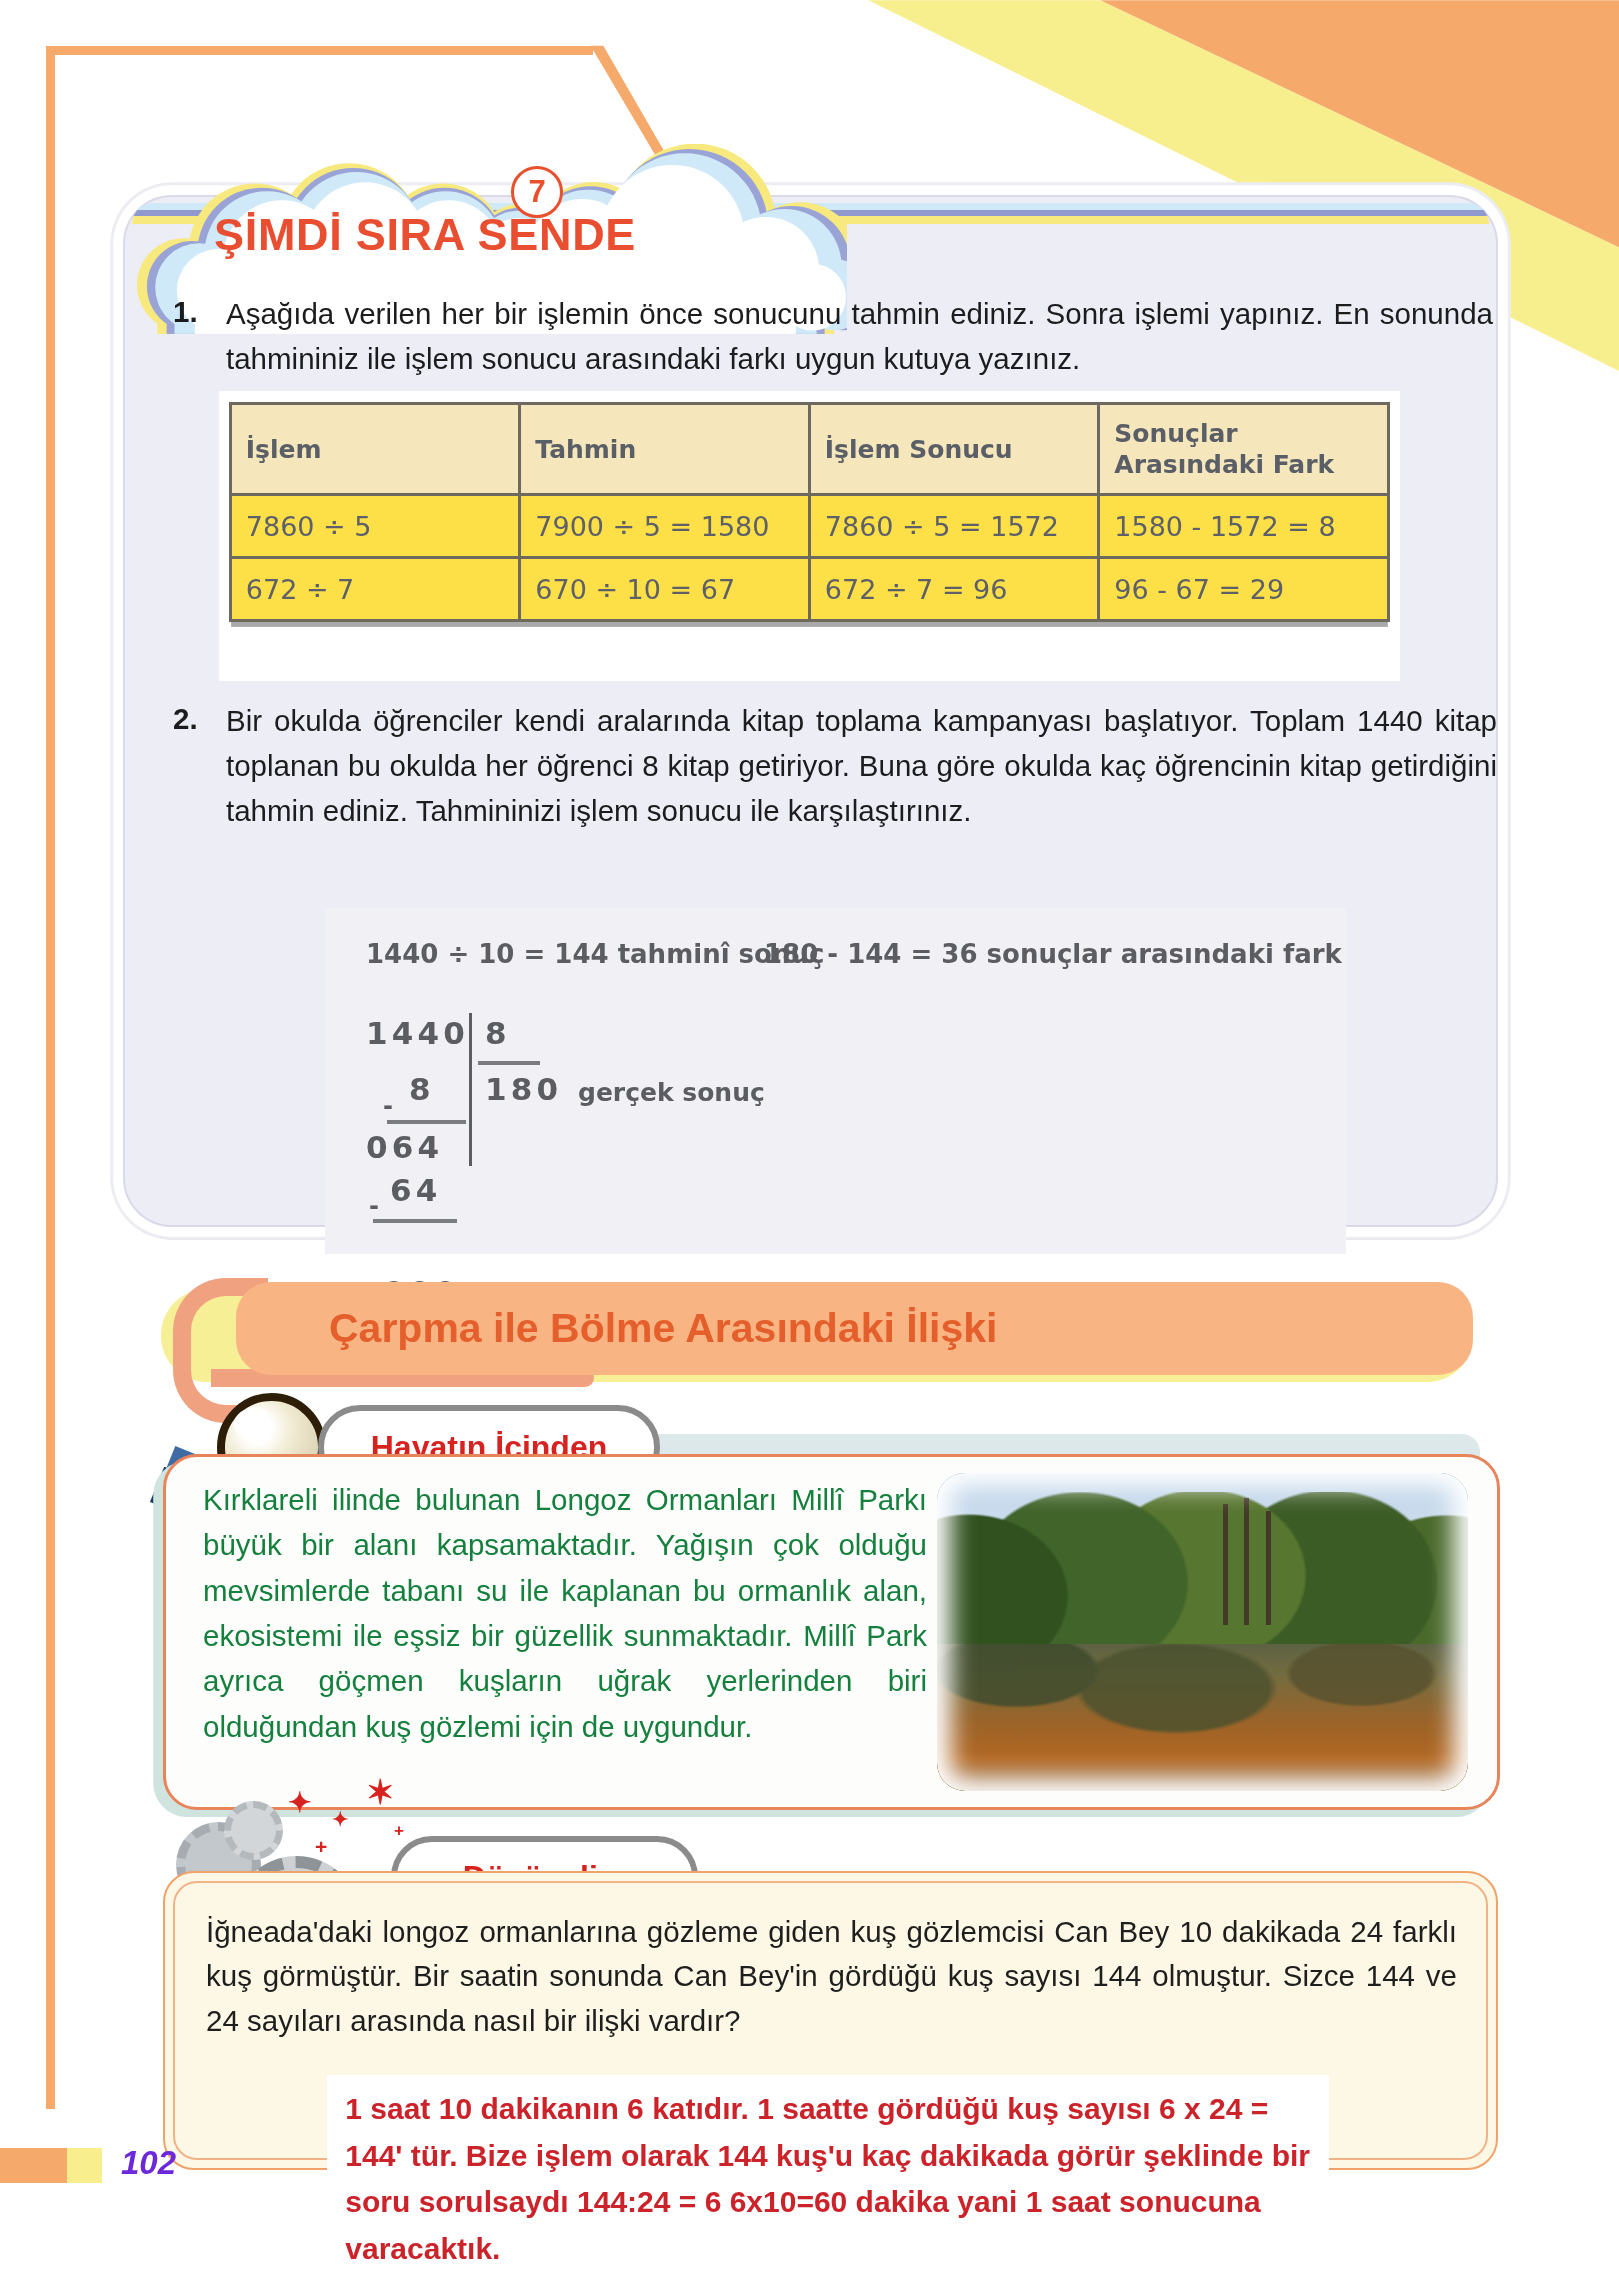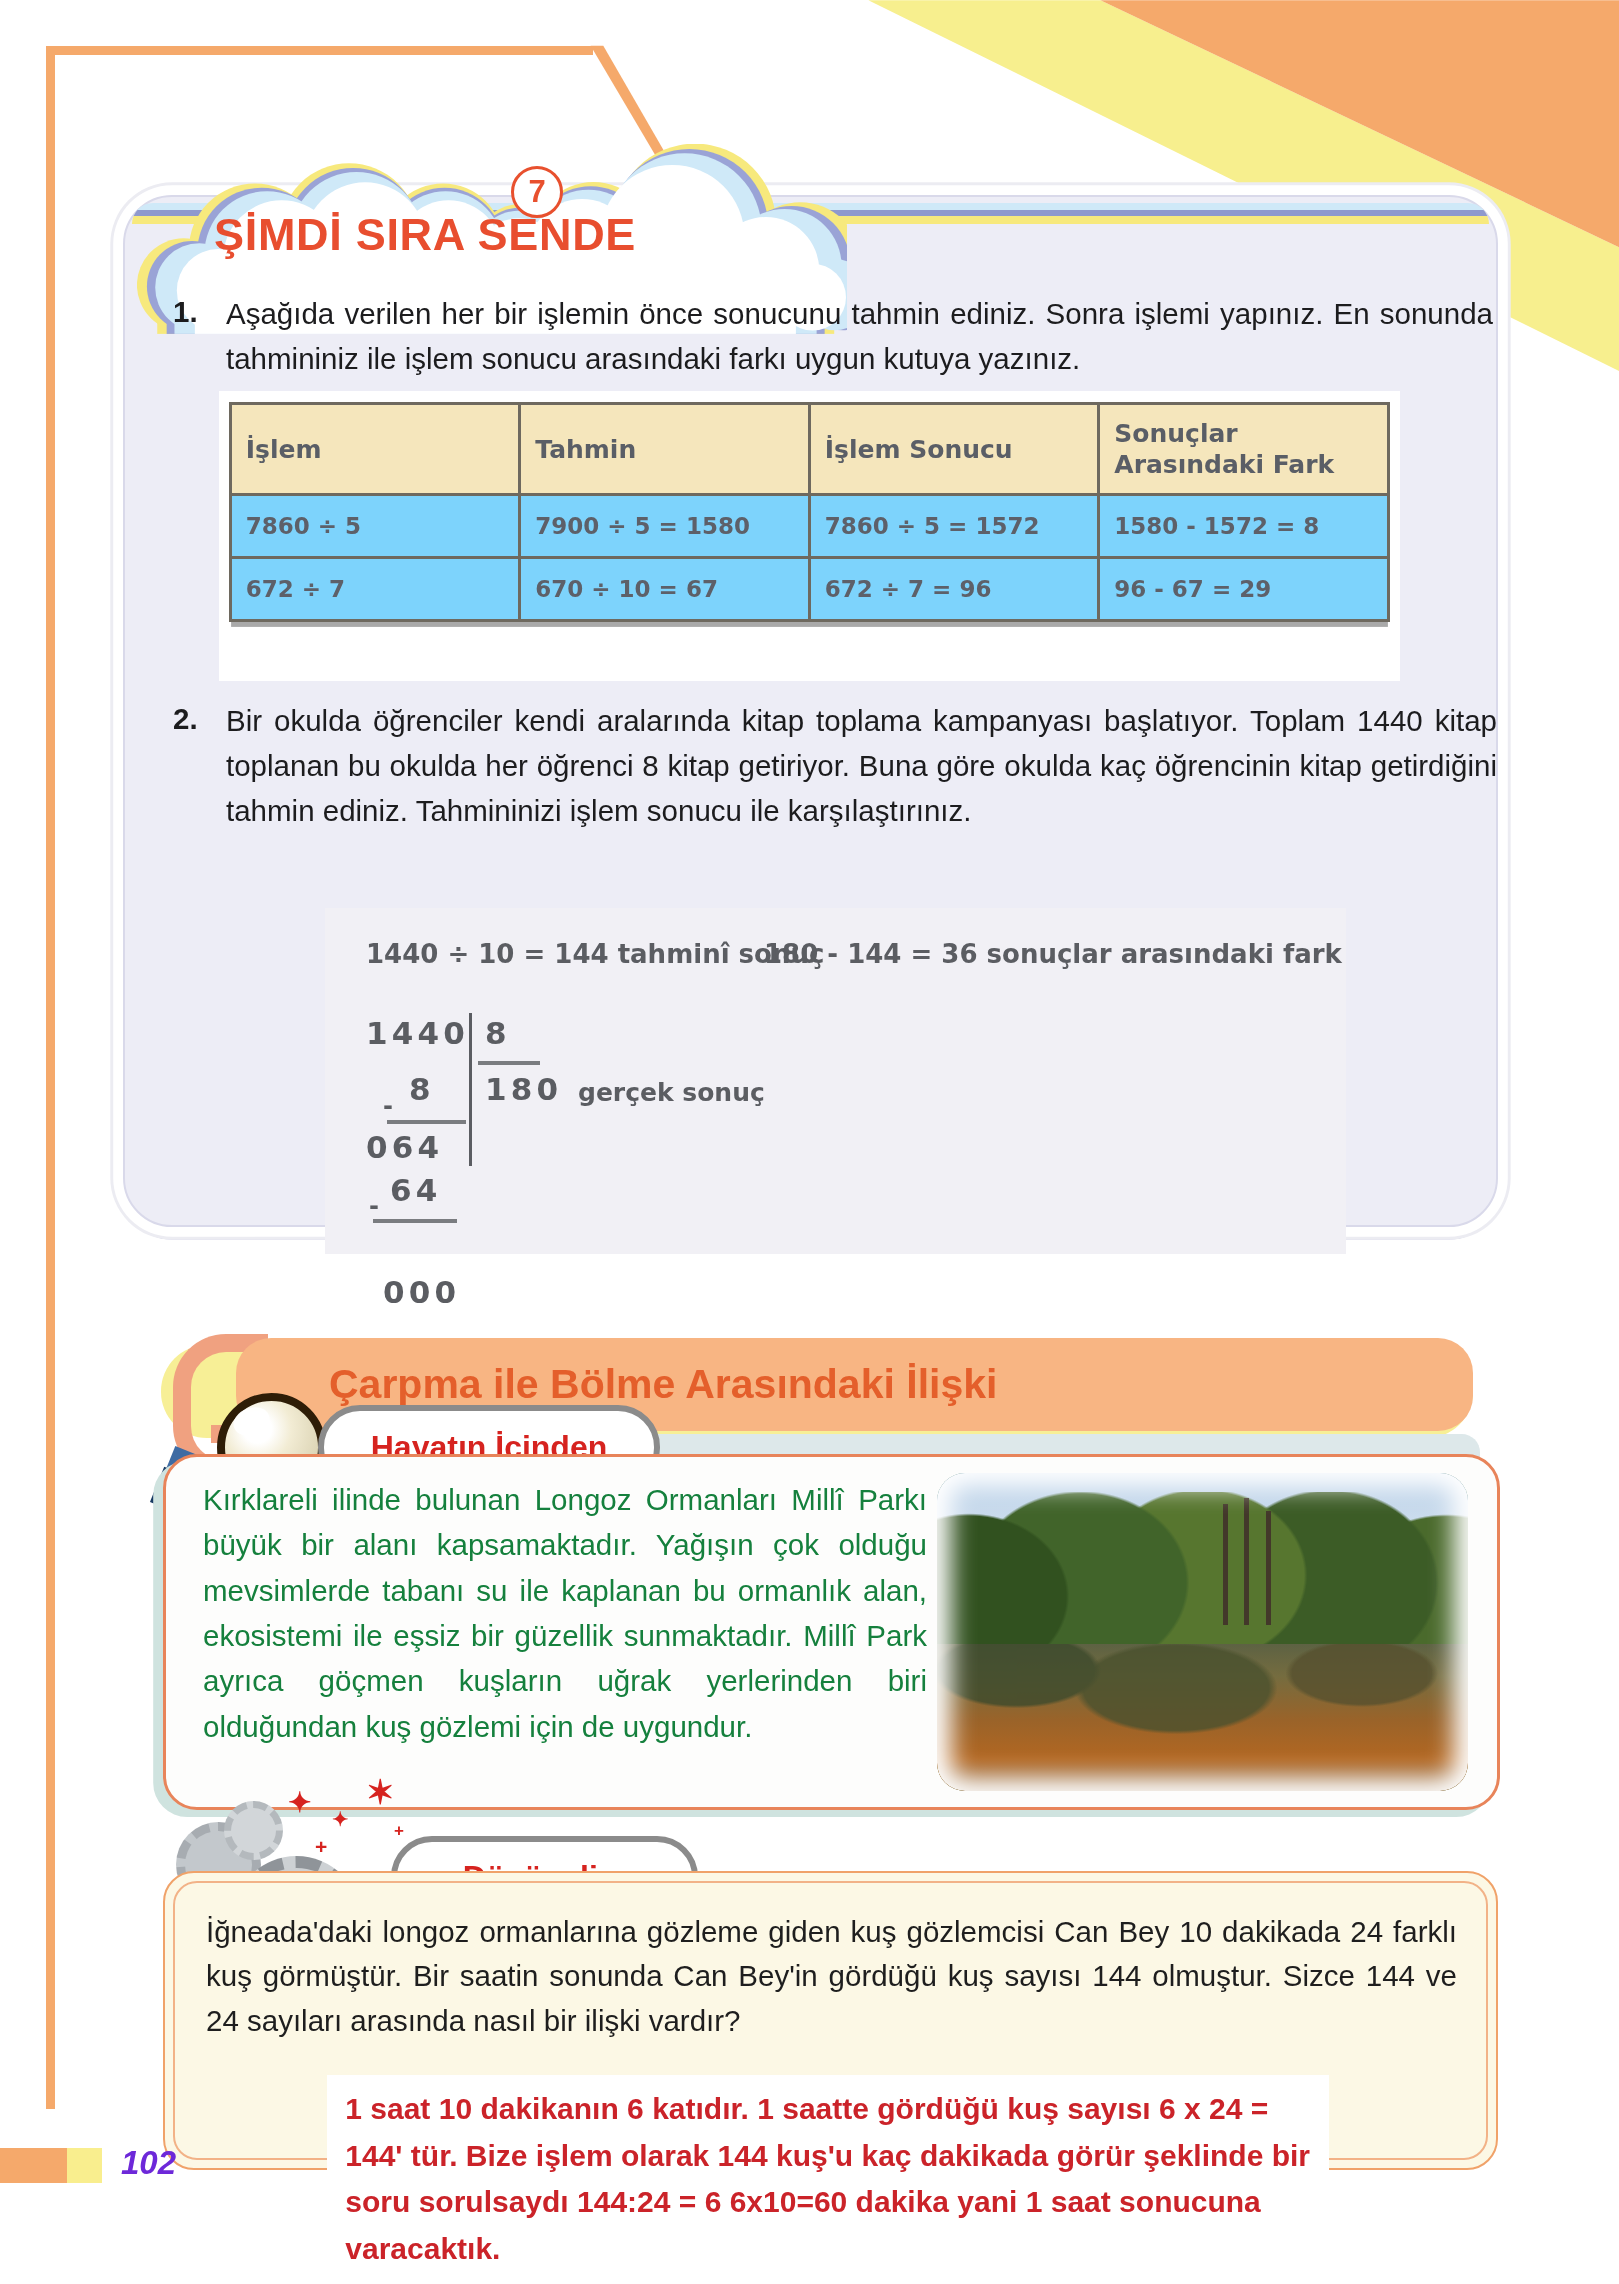--- a/index.html
+++ b/index.html
@@ -26,32 +26,32 @@
   .qnum{position:absolute;font-size:29.5px;font-weight:700;color:#1c1c1e;}
   .qtext{position:absolute;font-size:29.5px;color:#1c1c1e;line-height:1.52;text-align:justify;}
   
   .table-wrap{position:absolute;left:219px;top:391px;width:1181px;height:290px;background:#ffffff;}
   table.est{position:absolute;left:9.8px;top:11.2px;width:1161px;border-collapse:collapse;
           box-shadow:0 7px 0 -2.1px #a9a9a9;}
   table.est th,table.est td{border:3.5px solid #6e695f;padding:0 0 0 14px;text-align:left;
           font-family:"DejaVu Sans",sans-serif;}
   table.est th{background:#f5e6bc;color:#5a5e66;font-size:25px;font-weight:700;height:88px;
           vertical-align:middle;line-height:1.25;}
-  table.est td{background:#7dd3fc;color:#5d6069;font-size:23px;font-weight:700;height:60px;}
+  table.est td{background:#fde047;color:#5d6069;font-size:27px;font-weight:400;height:60px;}
   
   .work{position:absolute;left:325px;top:908px;width:1021px;height:346px;background:#f1f0f5;}
   .hand{font-family:"DejaVu Sans",sans-serif;font-weight:700;color:#5b5d62;}
   .weq{position:absolute;font-size:26px;white-space:nowrap;}
   .wnum{position:absolute;font-size:31px;letter-spacing:4.2px;white-space:nowrap;}
   .wline{position:absolute;background:#7a7c80;height:3.5px;}
   .wvline{position:absolute;background:#5b5d62;width:2.8px;}
   .wminus{position:absolute;font-size:24px;}
   .wlabel{position:absolute;font-size:25px;white-space:nowrap;}
   
-  .banner{position:absolute;left:169px;top:1334px;width:1309px;height:111px;}
+  .banner{position:absolute;left:169px;top:1278px;width:1309px;height:111px;}
   .banner-yellow{position:absolute;left:-8.4px;top:11.2px;width:1312px;height:93px;
           background:#f7ef96;border-radius:46px;}
   .banner-bracket{position:absolute;left:4.2px;top:0;width:77px;height:109px;
           border:18.3px solid #f0a180;border-right:none;border-radius:53px 0 0 53px;}
   .banner-underarm{position:absolute;left:42px;top:91px;width:383px;height:18.3px;
           background:#f0a180;border-radius:0 9.1px 9.1px 0;}
   .banner-pill{position:absolute;left:67px;top:4.2px;width:1237px;height:93px;background:#f8b583;
           border-radius:35px;}
   .banner-pill span{display:block;padding-left:93px;line-height:93px;font-size:41px;
           font-weight:800;color:#e45f2b;white-space:nowrap;}

